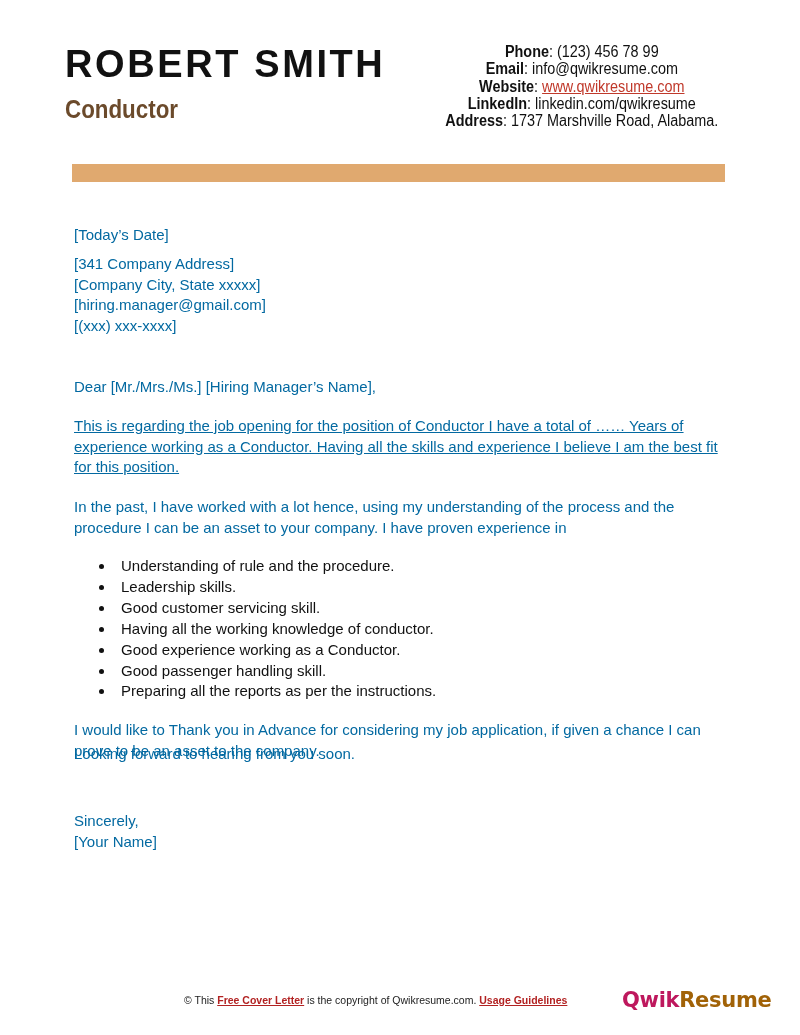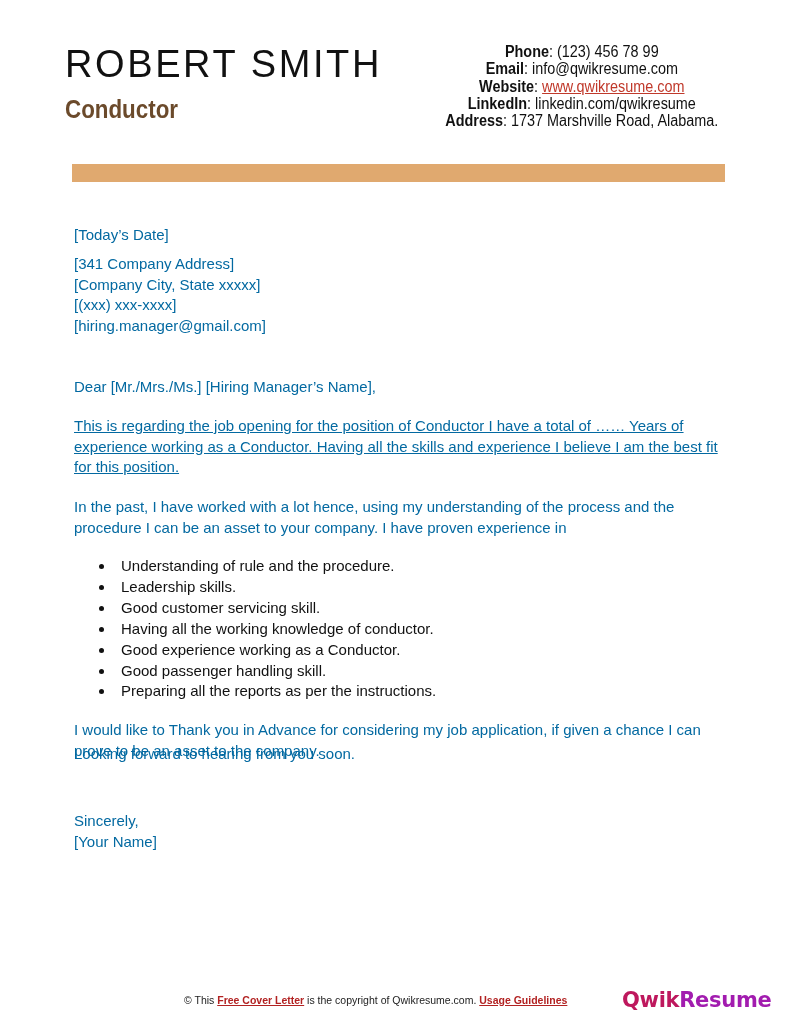--- a/index.html
+++ b/index.html
@@ -12,21 +12,21 @@
     body {
       position: relative;
       font-family: "Liberation Sans", sans-serif;
       color: #111111;
     }
     .name {
       position: absolute;
       left: 65px;
       top: 40px;
       font-family: "Liberation Sans", sans-serif;
-      font-weight: normal;
+      font-weight: bold;
       font-size: 38px;
       letter-spacing: 2.6px;
       line-height: 48px;
       color: #111111;
     }
     .job-title {
       position: absolute;
       left: 65px;
       top: 92px;
       font-family: "Liberation Sans", sans-serif;
@@ -117,21 +117,21 @@
       left: 622px;
       top: 986px;
       font-family: "DejaVu Sans", sans-serif;
       font-size: 21px;
       font-weight: bold;
       line-height: 28px;
       letter-spacing: -0.3px;
       white-space: nowrap;
     }
     .logo .qwik { color: #be185d; text-align: right; }
-    .logo .resume { color: #a21caf; }
+    .logo .resume { color: #a16207; }
   </style>
 </head>
 <body>
 
 <div class="name">ROBERT SMITH</div>
 <div class="job-title">Conductor</div>
 
 <div class="contact">
   <div class="row">
     <span class="lbl">Phone</span>: <span>(123) 456 78 99</span>
@@ -150,22 +150,22 @@
   </div>
 </div>
 
 <div class="accent-bar"></div>
 
 <div class="body-text date">[Today’s Date]</div>
 
 <div class="body-text recipient">
   <div>[341 Company Address]</div>
   <div>[Company City, State xxxxx]</div>
+  <div>[hiring.manager@gmail.com]</div>
   <div>[(xxx) xxx-xxxx]</div>
-  <div>[hiring.manager@gmail.com]</div>
 </div>
 
 <div class="body-text salutation">Dear [Mr./Mrs./Ms.] [Hiring Manager’s Name],</div>
 
 <div class="body-text para1">This is regarding the job opening for the position of Conductor I have a total of …… Years of experience working as a Conductor. Having all the skills and experience I believe I am the best fit for this position.</div>
 <div class="body-text para2">In the past, I have worked with a lot hence, using my understanding of the process and the procedure I can be an asset to your company. I have proven experience in</div>
 
 <ul class="bullets">
   <li><span class="dot"></span><span>Understanding of rule and the procedure.</span></li>
   <li><span class="dot"></span><span>Leadership skills.</span></li>

